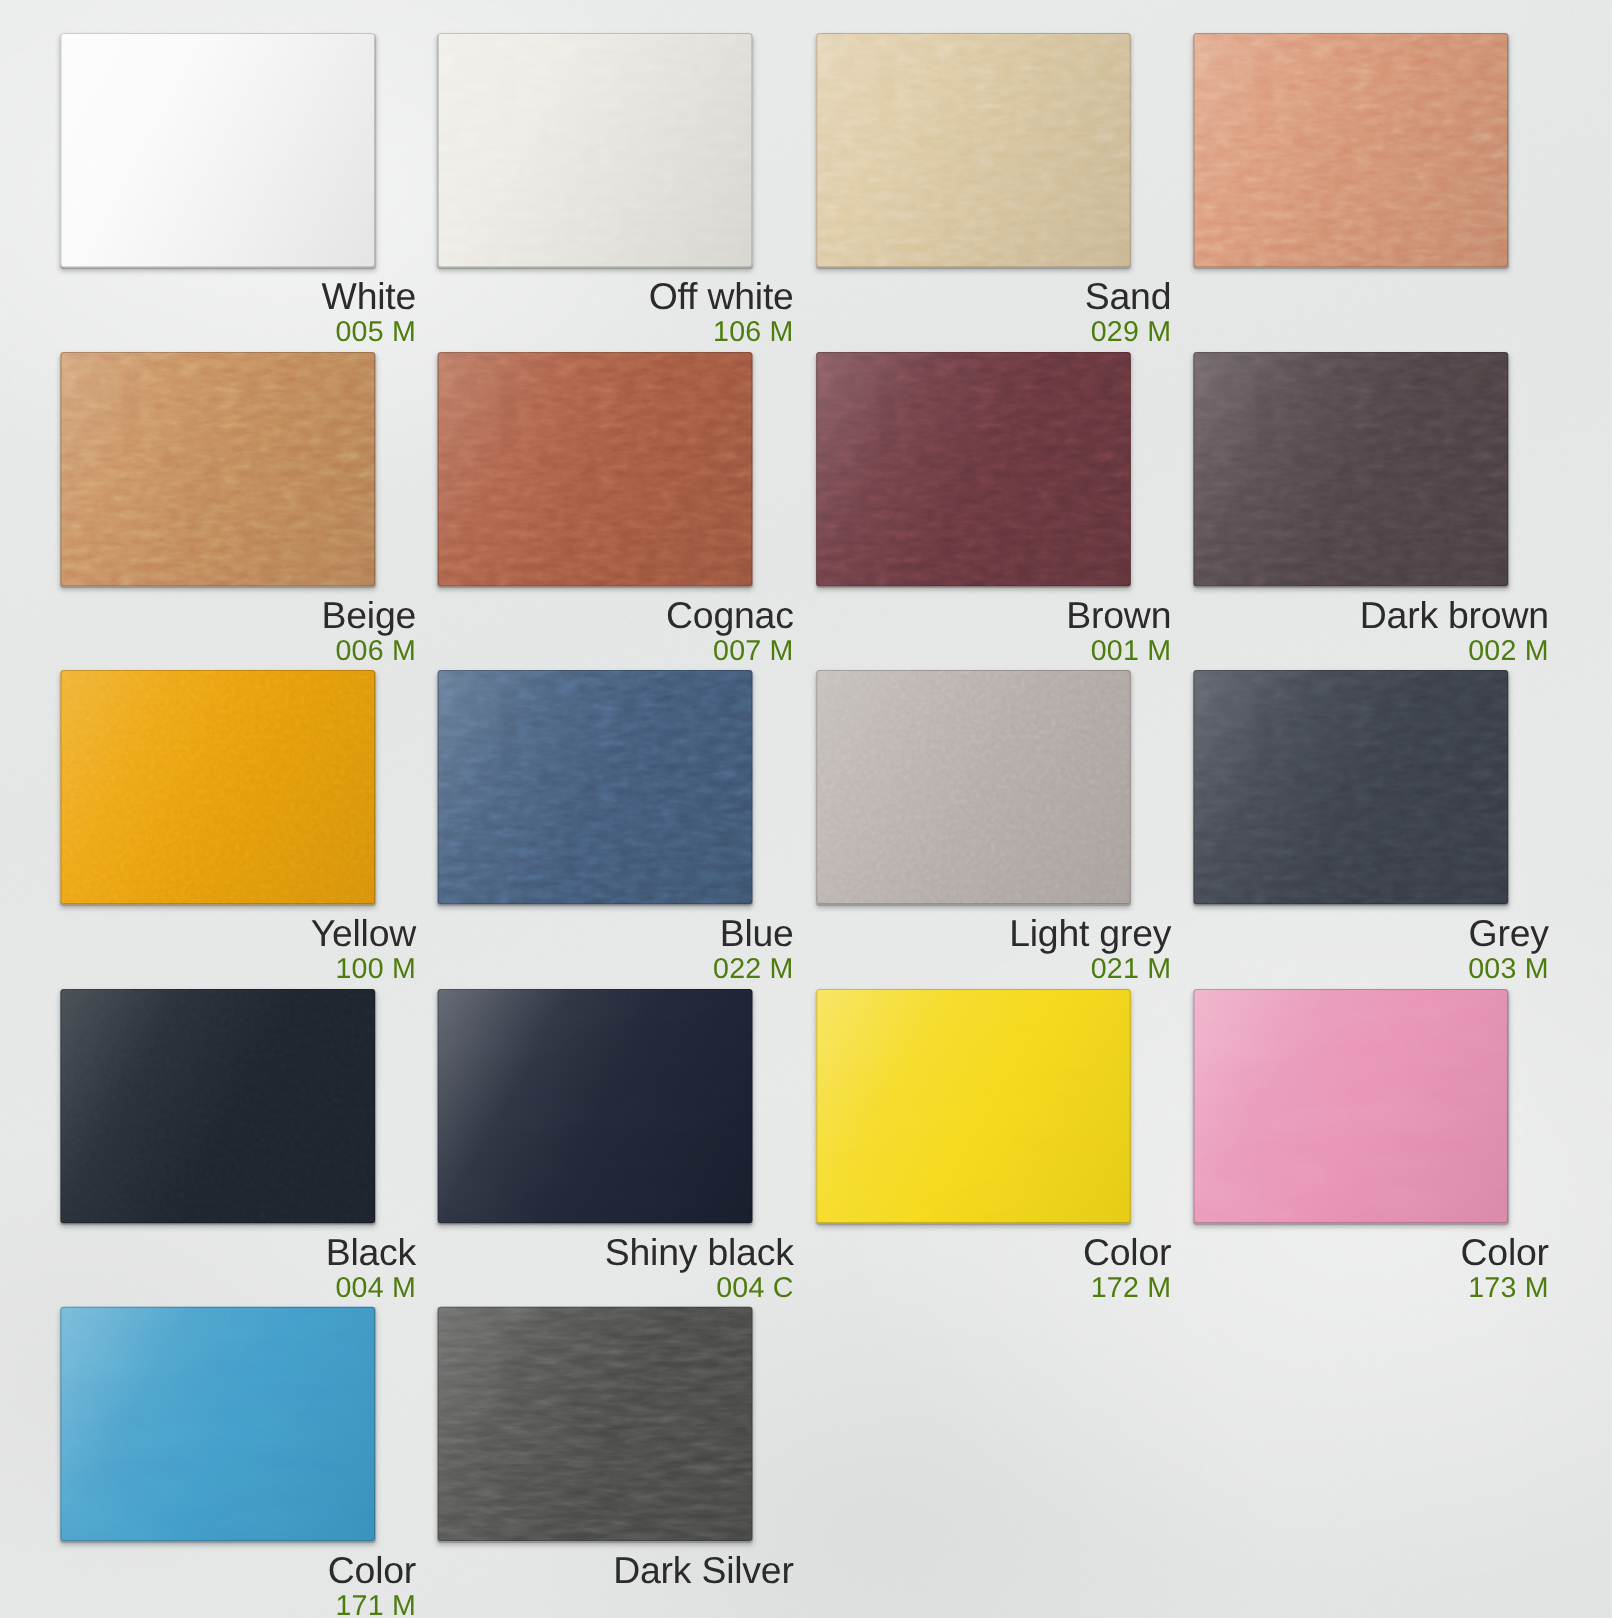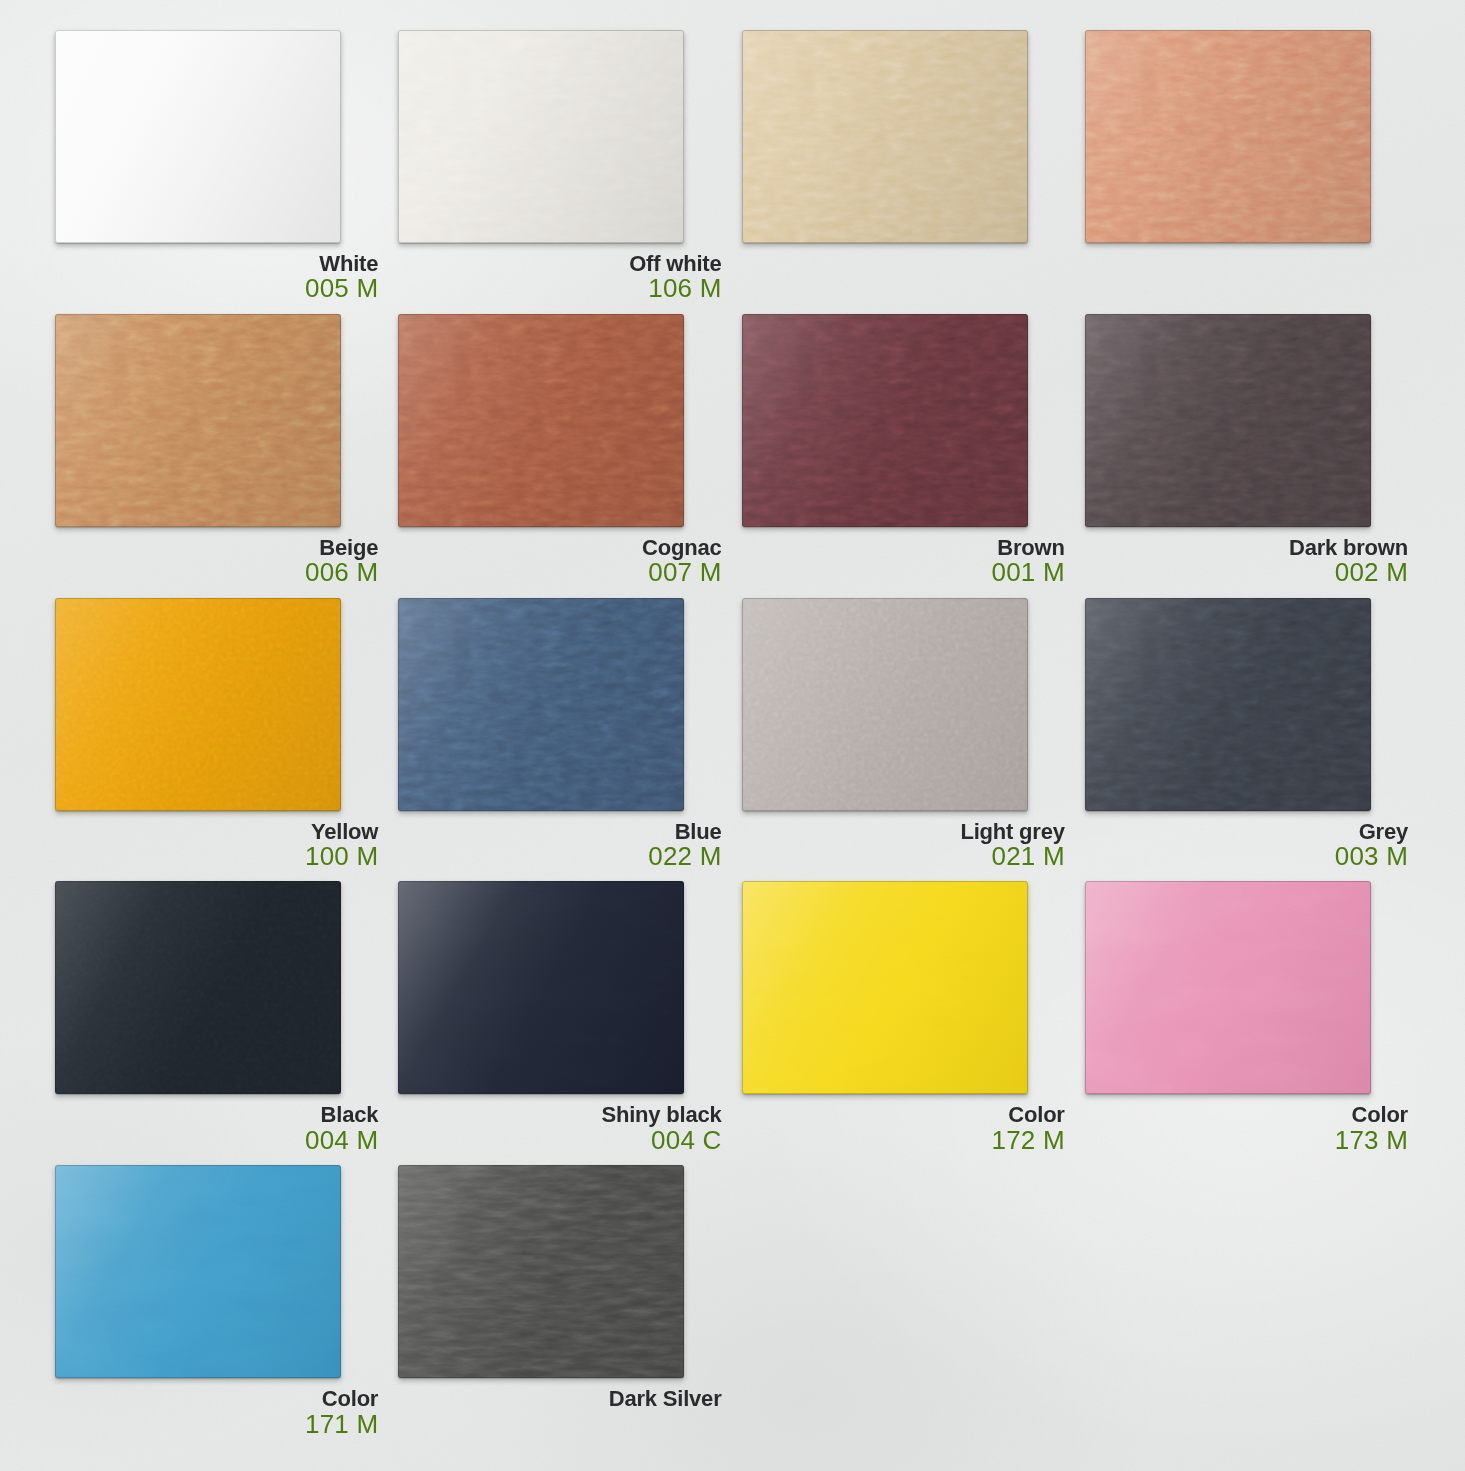--- a/index.html
+++ b/index.html
@@ -107,22 +107,22 @@
   }
 
   .label-block {
     margin-top: 9px;
     text-align: right;
     line-height: 1.06;
     color: #2b2b2d;
     padding-right: 2px;
   }
   .label-name {
-    font-size: 22px;
-    font-weight: bold;
+    font-size: 34px;
+    font-weight: normal;
     letter-spacing: -0.2px;
     white-space: nowrap;
   }
   .label-code {
     font-size: 26px;
     font-weight: normal;
     letter-spacing: 0.2px;
     margin-top: 0;
     color: #4d7c0f;
     white-space: nowrap;
@@ -208,20 +208,24 @@
     <div class="swatch-cell">
       <div class="chip-wrap">
         <div class="chip" style="background: rgb(220, 199, 159);">
           <svg class="grain" width="286" height="213">
             <rect width="286" height="213" fill="#ffffff" filter="url(#grainPebble)"></rect>
           </svg>
           <div class="sheen"></div>
           <div class="edge"></div>
         </div>
       </div>
+      <div class="label-block">
+        <div class="label-name">Sand</div>
+        <div class="label-code">029 M</div>
+      </div>
     </div>
     <div class="swatch-cell">
       <div class="chip-wrap">
         <div class="chip" style="background: rgb(216, 146, 114);">
           <svg class="grain" width="286" height="213">
             <rect width="286" height="213" fill="#ffffff" filter="url(#grainPebble)"></rect>
           </svg>
           <div class="sheen"></div>
           <div class="edge"></div>
         </div>

